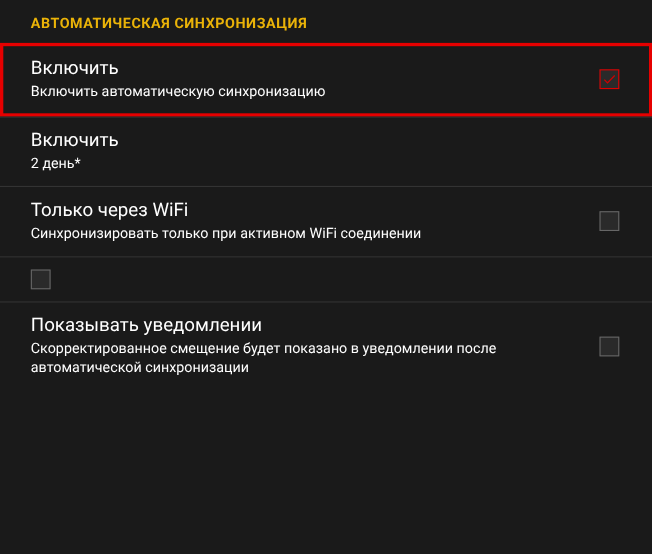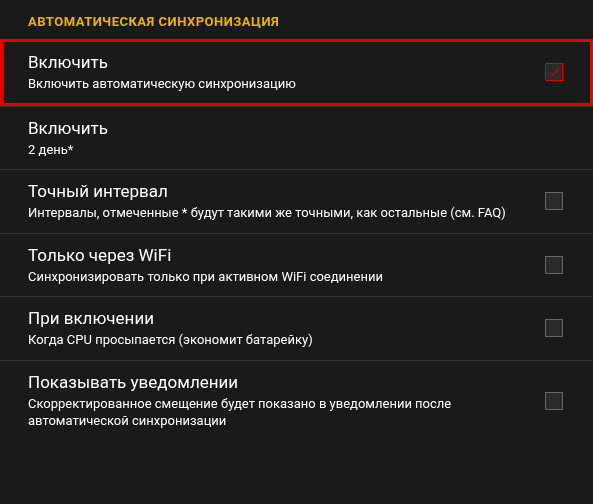--- a/index.html
+++ b/index.html
@@ -94,37 +94,26 @@
       </div>
       <div class="setting-row">
         <div class="setting-text">
           <div class="setting-title">Включить</div>
           <div class="setting-subtitle">2 день*</div>
         </div>
         <div class="no-checkbox"></div>
       </div>
       <div class="setting-row">
         <div class="setting-text">
-          <div class="setting-title">Точный интервал</div>
-          <div class="setting-subtitle">Интервалы, отмеченные * будут такими же точными, как остальные (см. FAQ)</div>
-        </div>
-        <div class="checkbox"></div>
-      </div>
-      <div class="setting-row">
-        <div class="setting-text">
           <div class="setting-title">Только через WiFi</div>
           <div class="setting-subtitle">Синхронизировать только при активном WiFi соединении</div>
         </div>
         <div class="checkbox"></div>
       </div>
       <div class="setting-row">
-        <div class="setting-text">
-          <div class="setting-title">При включении</div>
-          <div class="setting-subtitle">Когда CPU просыпается (экономит батарейку)</div>
-        </div>
         <div class="checkbox"></div>
       </div>
       <div class="setting-row">
         <div class="setting-text">
           <div class="setting-title">Показывать уведомлении</div>
           <div class="setting-subtitle">Скорректированное смещение будет показано в уведомлении после автоматической синхронизации</div>
         </div>
         <div class="checkbox"></div>
       </div>
     </div>

